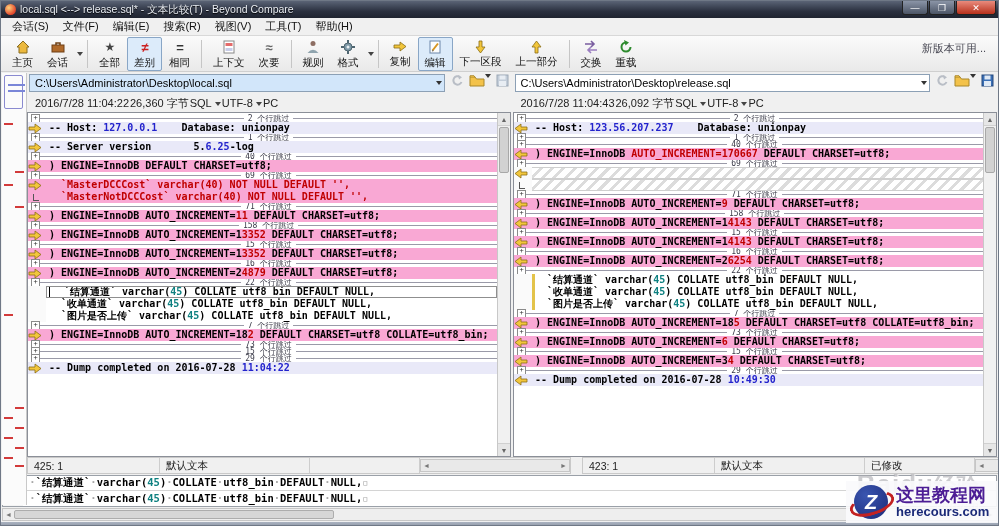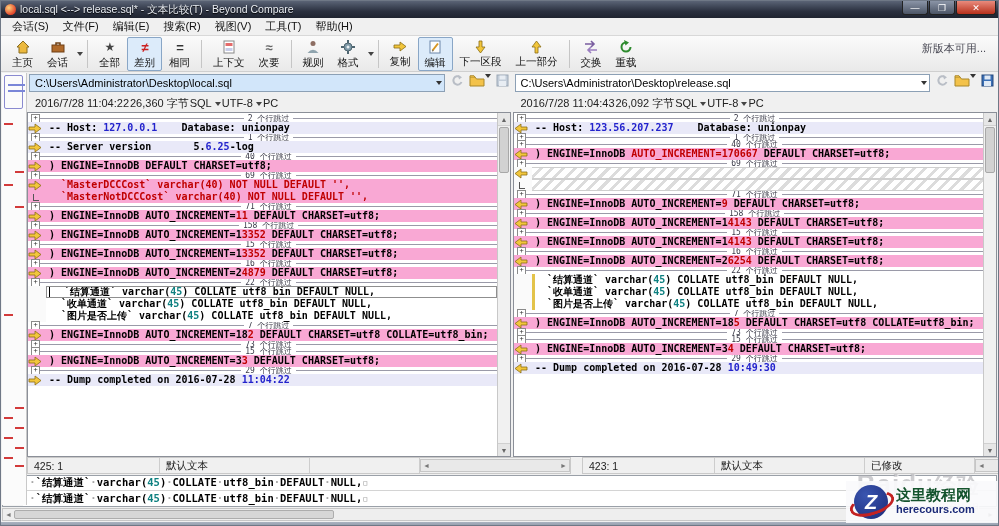--- a/index.html
+++ b/index.html
@@ -90,22 +90,22 @@
   .bottomedge{height:10px;background:linear-gradient(#aab2c0,#707a8a);margin-top:1px;}
   
   .wm-baidu{position:absolute;right:18px;top:428px;color:rgba(170,170,175,.6);font-weight:bold;font-size:26px;letter-spacing:1px;
             text-shadow:1px 1px 0 rgba(255,255,255,.8);pointer-events:none;margin-top:40px;}
   .wm-baidu .small{display:block;font-size:12px;font-weight:normal;text-align:right;margin-top:-2px;color:rgba(180,180,185,.55);}
   .sitewm{position:absolute;right:0px;top:480px;width:152px;height:42px;display:flex;align-items:center;background:rgba(250,250,252,.92);}
   .siteball{position:relative;width:34px;height:34px;border-radius:50%;background:radial-gradient(circle at 35% 30%,#3a55b0,#1b2a78);color:#fff;
             display:flex;align-items:center;justify-content:center;font-size:20px;font-weight:bold;margin-left:8px;flex:none;font-style:italic;}
   .siteswoosh{position:absolute;left:-5px;top:8px;width:46px;height:22px;border:3px solid #c32222;border-top-color:transparent;border-radius:50%;transform:rotate(-18deg);}
   .sitetext{margin-left:8px;line-height:1.05;}
-  .sitename{color:#14532d;font-weight:bold;font-size:15px;font-family:"Liberation Serif","DejaVu Serif",serif;}
-  .sitedomain{color:#1b2a78;font-weight:bold;font-size:11px;}
+  .sitename{color:#4c1d95;font-weight:bold;font-size:18px;font-family:"Liberation Serif","DejaVu Serif",serif;}
+  .sitedomain{color:#1b2a78;font-weight:bold;font-size:13px;text-align:center;}
 </style>
 </head>
 <body>
 
 <div id="app">
 
   <div class="titlebar">
     <span class="bc-icon"></span>
     <span class="titletext">local.sql &lt;--&gt; release.sql* - 文本比较(T) - Beyond Compare</span>
     <span class="winbtns">
@@ -548,28 +548,20 @@
             <div class="sepline"></div>
             <div class="seplabel">73 个行跳过</div>
             <div class="sepline"></div>
           </div>
           <div class="sep">
             <div class="exp">+</div>
             <div class="sepline"></div>
             <div class="seplabel">15 个行跳过</div>
             <div class="sepline"></div>
           </div>
-          <div class="row bg-pink">
-            <span class="gut">
-              <svg width="14" height="11">
-                <polygon points="1,4 7,4 7,1 13,5.5 7,10 7,7 1,7" fill="#f2c63c" stroke="#8a6d14" stroke-width="0.8"></polygon>
-              </svg>
-            </span>
-            <span class="code"><span class="c-k">) ENGINE=InnoDB AUTO_INCREMENT=3</span><span class="c-r">3</span><span class="c-k"> DEFAULT CHARSET=utf8;</span></span>
-          </div>
           <div class="sep">
             <div class="exp">+</div>
             <div class="sepline"></div>
             <div class="seplabel">29 个行跳过</div>
             <div class="sepline"></div>
           </div>
           <div class="row bg-lav">
             <span class="gut">
               <svg width="14" height="11">
                 <polygon points="1,4 7,4 7,1 13,5.5 7,10 7,7 1,7" fill="#f2c63c" stroke="#8a6d14" stroke-width="0.8"></polygon>
@@ -726,20 +718,28 @@
                 <polygon points="13,4 7,4 7,1 1,5.5 7,10 7,7 13,7" fill="#f2c63c" stroke="#8a6d14" stroke-width="0.8"></polygon>
               </svg>
             </span>
             <span class="code"><span class="c-k">) ENGINE=InnoDB AUTO_INCREMENT=18</span><span class="c-r">5</span><span class="c-k"> DEFAULT CHARSET=utf8 COLLATE=utf8_bin;</span></span>
           </div>
           <div class="sep">
             <div class="exp">+</div>
             <div class="sepline"></div>
             <div class="seplabel">73 个行跳过</div>
             <div class="sepline"></div>
+          </div>
+          <div class="row bg-pink">
+            <span class="gut">
+              <svg width="14" height="11">
+                <polygon points="13,4 7,4 7,1 1,5.5 7,10 7,7 13,7" fill="#f2c63c" stroke="#8a6d14" stroke-width="0.8"></polygon>
+              </svg>
+            </span>
+            <span class="code"><span class="c-k">) ENGINE=InnoDB AUTO_INCREMENT=</span><span class="c-r">6</span><span class="c-k"> DEFAULT CHARSET=utf8;</span></span>
           </div>
           <div class="sep">
             <div class="exp">+</div>
             <div class="sepline"></div>
             <div class="seplabel">15 个行跳过</div>
             <div class="sepline"></div>
           </div>
           <div class="row bg-pink">
             <span class="gut">
               <svg width="14" height="11">

